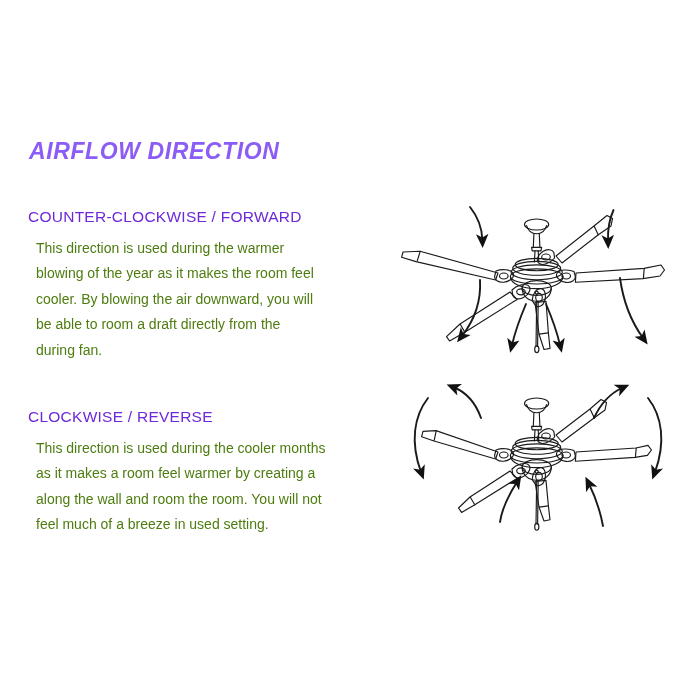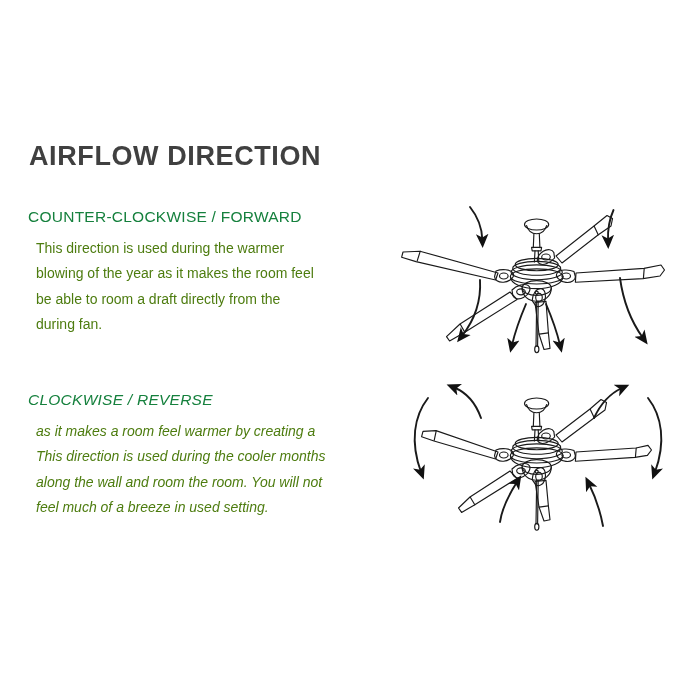--- a/index.html
+++ b/index.html
@@ -18,39 +18,40 @@
     position: absolute;
     inset: 0;
     background: #ffffff;
   }
 
   
   .page-title {
     position: absolute;
     left: 29px;
     top: 125px;
-    font-size: 27px;
+    font-size: 23px;
     font-weight: bold;
     letter-spacing: 0.6px;
-    color: #404040;
+    color: #8b5cf6;
     line-height: 1;
     white-space: nowrap;
+    font-style: italic;
   }
 
   
   .section {
     position: absolute;
     left: 28px;
   }
   #section-forward { top: 207px; width: 352px; }
-  #section-reverse { top: 390px; width: 366px; font-style: italic; }
+  #section-reverse { top: 407px; width: 366px; }
 
   .section-heading {
     font-size: 15.5px;
-    color: #15803d;
+    color: #6d28d9;
     letter-spacing: 0.25px;
     line-height: 1.35;
     margin: 0 0 2px 0;
     font-weight: normal;
     white-space: nowrap;
   }
   .section-body {
     font-size: 14px;
     color: #4d7c0f;
     line-height: 25.5px;
@@ -71,20 +72,21 @@
 
 <div id="page">
 
   <h1 class="page-title">AIRFLOW DIRECTION</h1>
 
   <div class="section" id="section-forward">
     <h2 class="section-heading">COUNTER-CLOCKWISE / FORWARD</h2>
     <p class="section-body">
       <span class="ln">This direction is used during the warmer</span>
       <span class="ln">blowing of the year as it makes the room feel</span>
+      <span class="ln">cooler. By blowing the air downward, you will</span>
       <span class="ln">be able to room a draft directly from the</span>
       <span class="ln">during fan.</span>
     </p>
   </div>
 
   <div class="figure" id="figure-forward">
     <svg viewBox="0 0 280 170" xmlns="http://www.w3.org/2000/svg">
       <defs>
         <marker id="ah-f" markerWidth="9" markerHeight="9" refX="3.2" refY="3.6" orient="auto" markerUnits="strokeWidth">
           <path d="M0,0.3 L7.4,3.6 L0,6.9 L1.9,3.6 Z" fill="#111"></path>
@@ -175,22 +177,22 @@
           <path d="M148.0,104.0 C154.0,118.0 158.0,128.0 162.0,145.0"></path>
           <path d="M222.0,78.0 C225.0,100.0 232.0,120.0 245.0,138.0"></path>
         </g>
       </g>
     </svg>
   </div>
 
   <div class="section" id="section-reverse">
     <h2 class="section-heading">CLOCKWISE / REVERSE</h2>
     <p class="section-body">
+      <span class="ln">This direction is used during the cooler months</span>
       <span class="ln">as it makes a room feel warmer by creating a</span>
-      <span class="ln">This direction is used during the cooler months</span>
       <span class="ln">along the wall and room the room. You will not</span>
       <span class="ln">feel much of a breeze in used setting.</span>
     </p>
   </div>
 
   <div class="figure" id="figure-reverse">
     <svg viewBox="0 0 280 170" xmlns="http://www.w3.org/2000/svg">
       <defs>
         <marker id="ah-r" markerWidth="9" markerHeight="9" refX="3.2" refY="3.6" orient="auto" markerUnits="strokeWidth">
           <path d="M0,0.3 L7.4,3.6 L0,6.9 L1.9,3.6 Z" fill="#111"></path>

